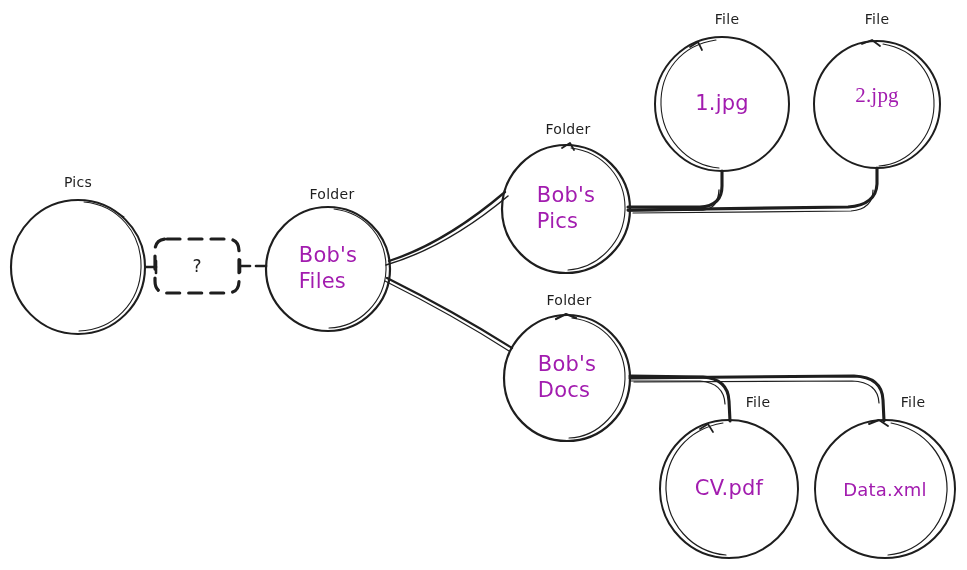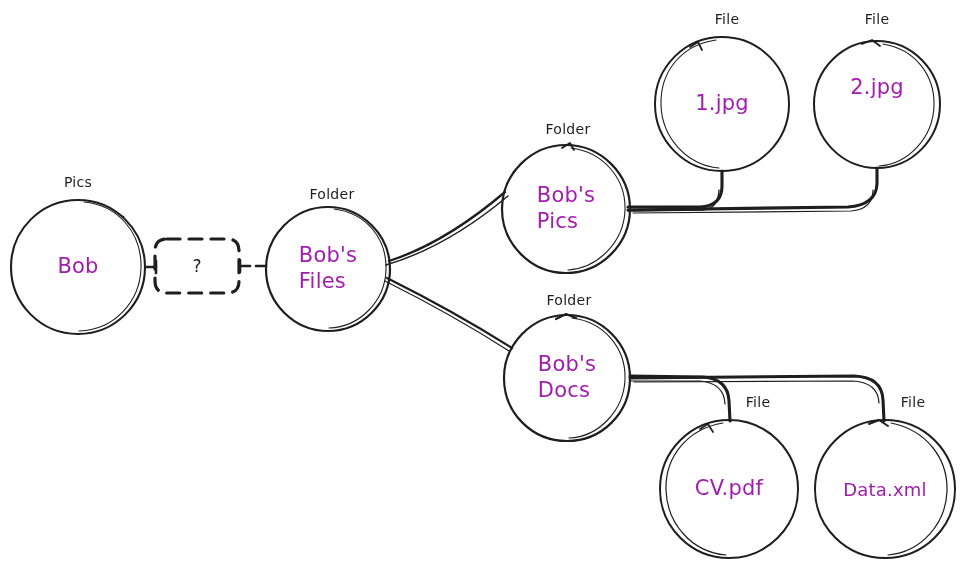--- a/index.html
+++ b/index.html
@@ -182,34 +182,33 @@
   <div class="type-label" style="left:527px; top:292px; width:84px;">Folder</div>
 
   <div class="type-label" style="left:697px; top:11px; width:60px;">File</div>
 
   <div class="type-label" style="left:847px; top:11px; width:60px;">File</div>
 
   <div class="type-label" style="left:728px; top:394px; width:60px;">File</div>
 
   <div class="type-label" style="left:883px; top:394px; width:60px;">File</div>
 
-  <div class="node-label" style="left:18px; top:247px; width:120px; height:40px;">Bob</div>
 
   <div class="q-label" style="left:177px; top:256px; width:40px;">?</div>
 
   <div class="node-label" style="left:268px; top:239px; width:120px; height:60px;">Bob's
 Files</div>
 
   <div class="node-label" style="left:506px; top:179px; width:120px; height:60px;">Bob's
 Pics</div>
 
   <div class="node-label" style="left:507px; top:348px; width:120px; height:60px;">Bob's
 Docs</div>
 
   <div class="node-label" style="left:662px; top:84px; width:120px; height:40px;">1.jpg</div>
 
-  <div class="node-label" style="left:817px; top:68px; width:120px; height:40px;">2.jpg</div>
+  <div class="node-label" style="left:817px; top:76px; width:120px; height:40px;font-family:Liberation Serif, serif;">2.jpg</div>
 
   <div class="node-label small" style="left:825px; top:470px; width:120px; height:40px;">Data.xml</div>
 
   <div class="node-label" style="left:669px; top:469px; width:120px; height:40px;">CV.pdf</div>
 
 </div>
 
 </body></html>

